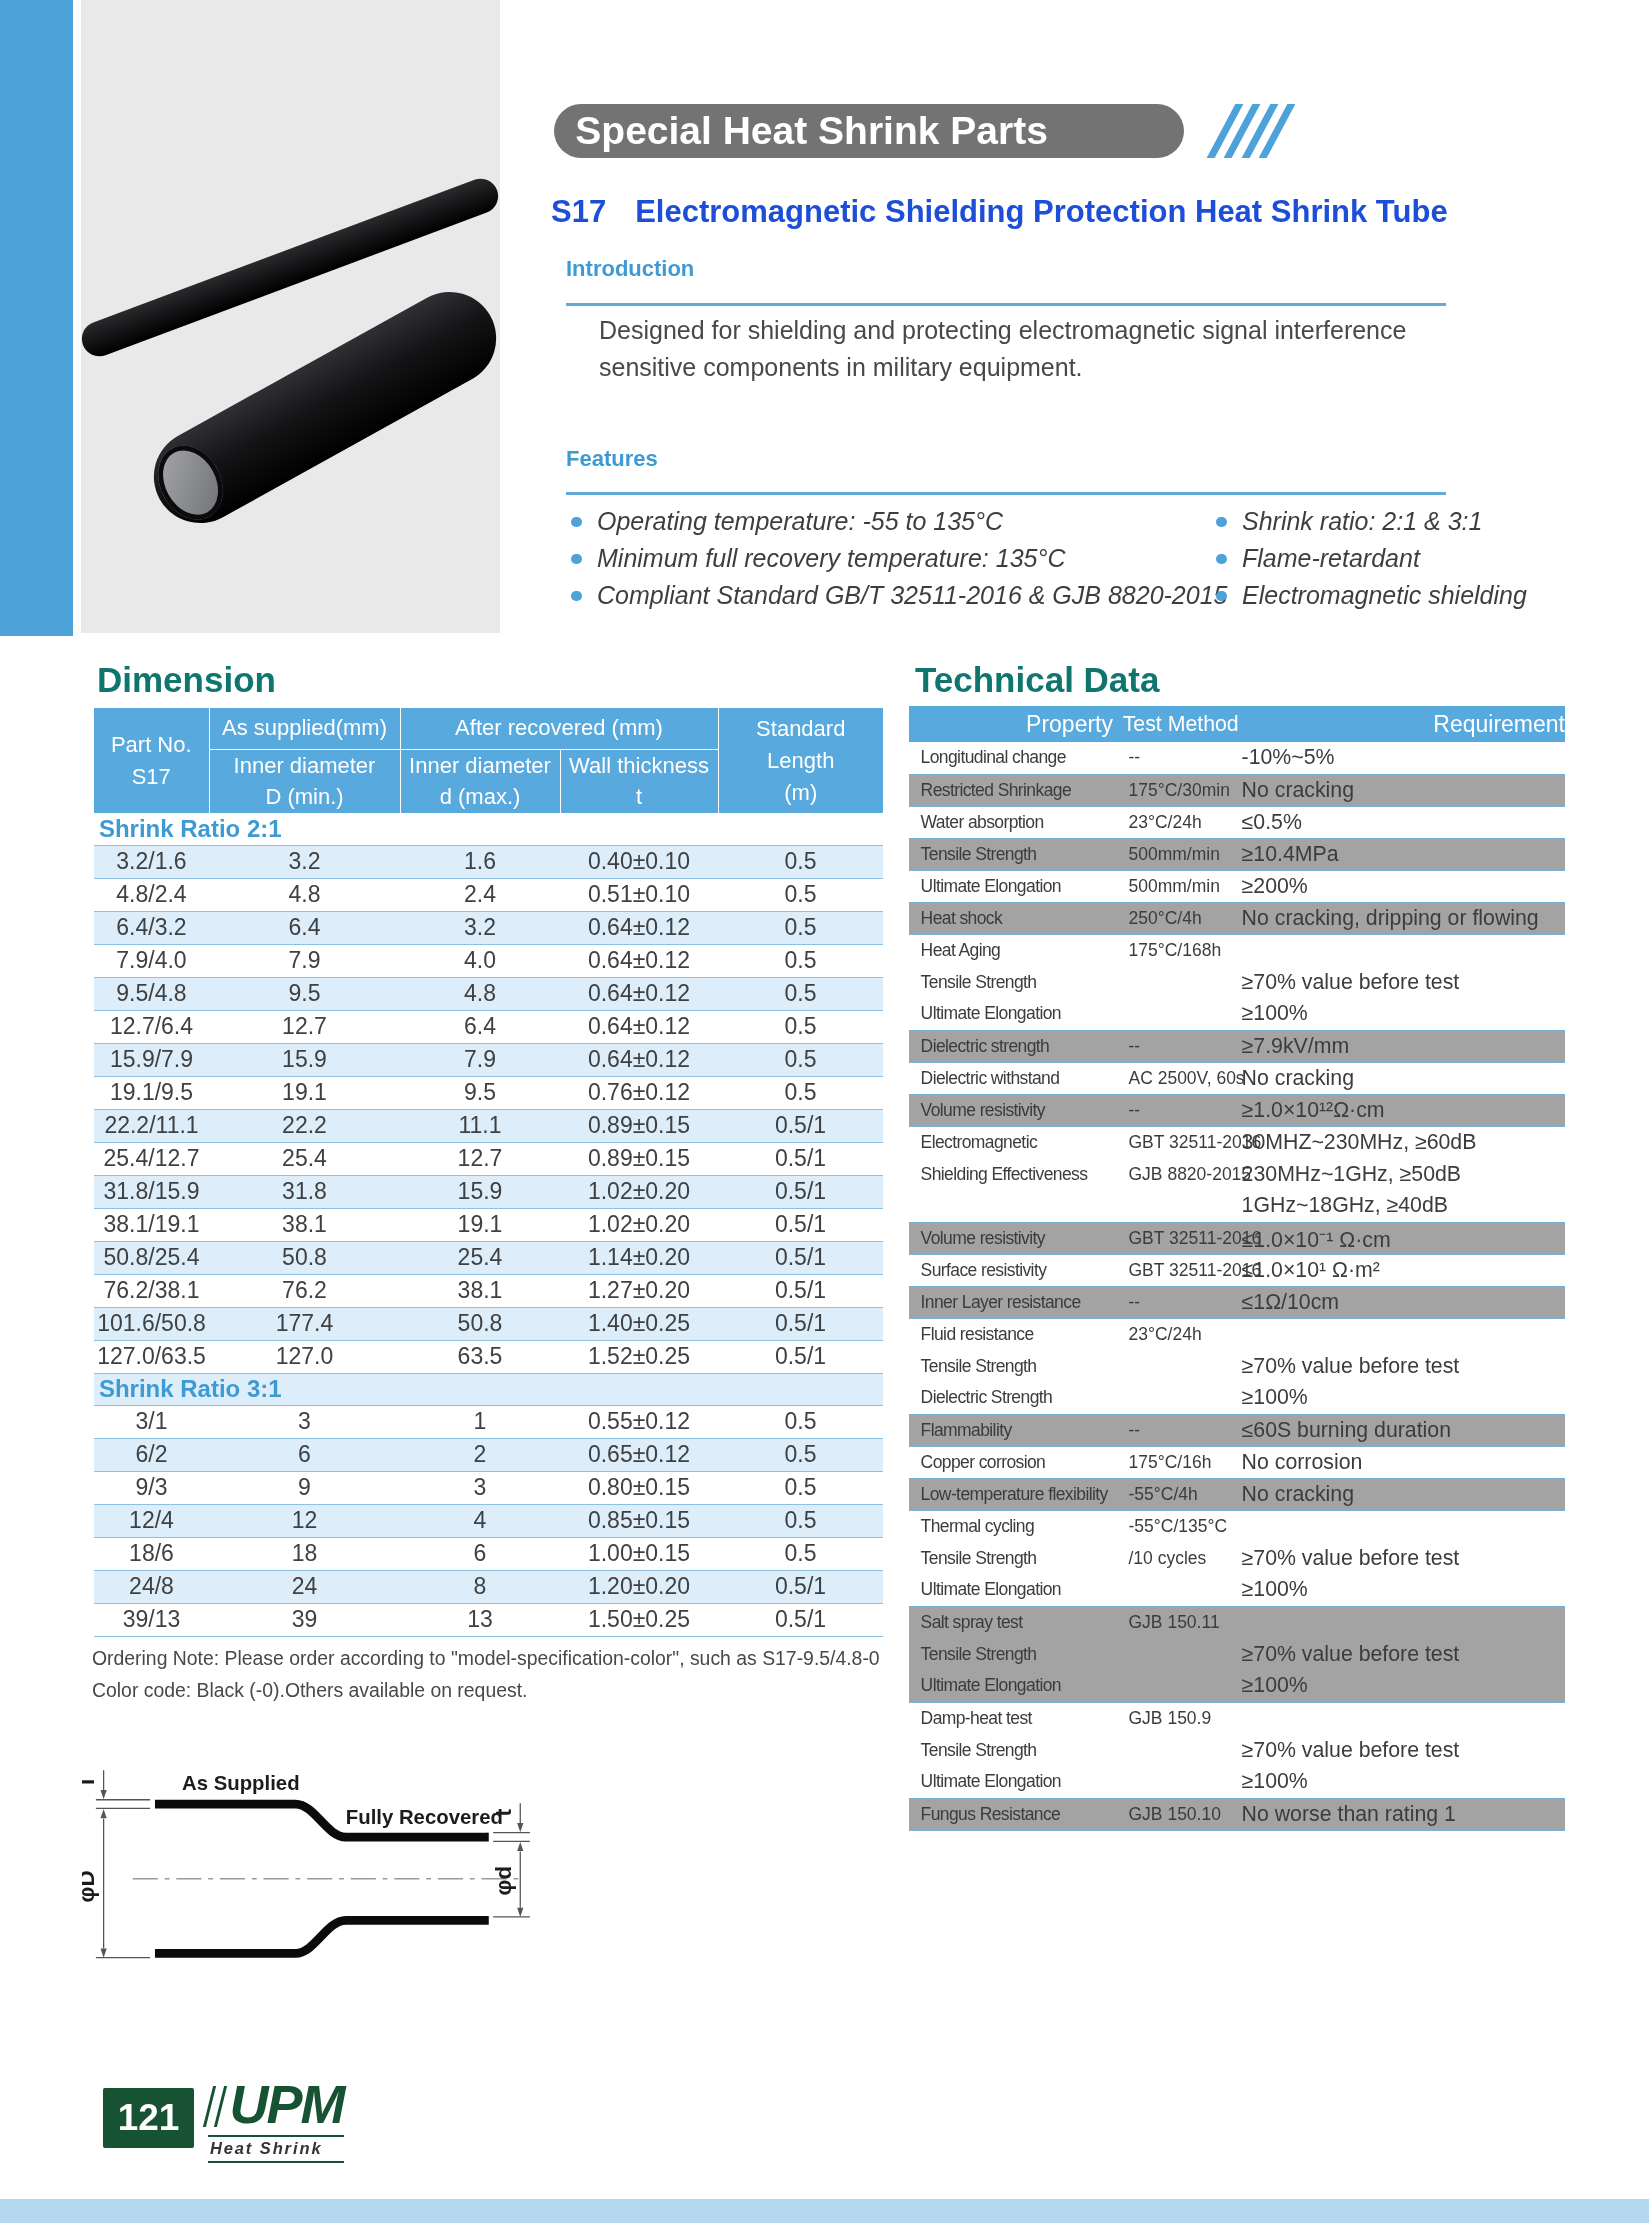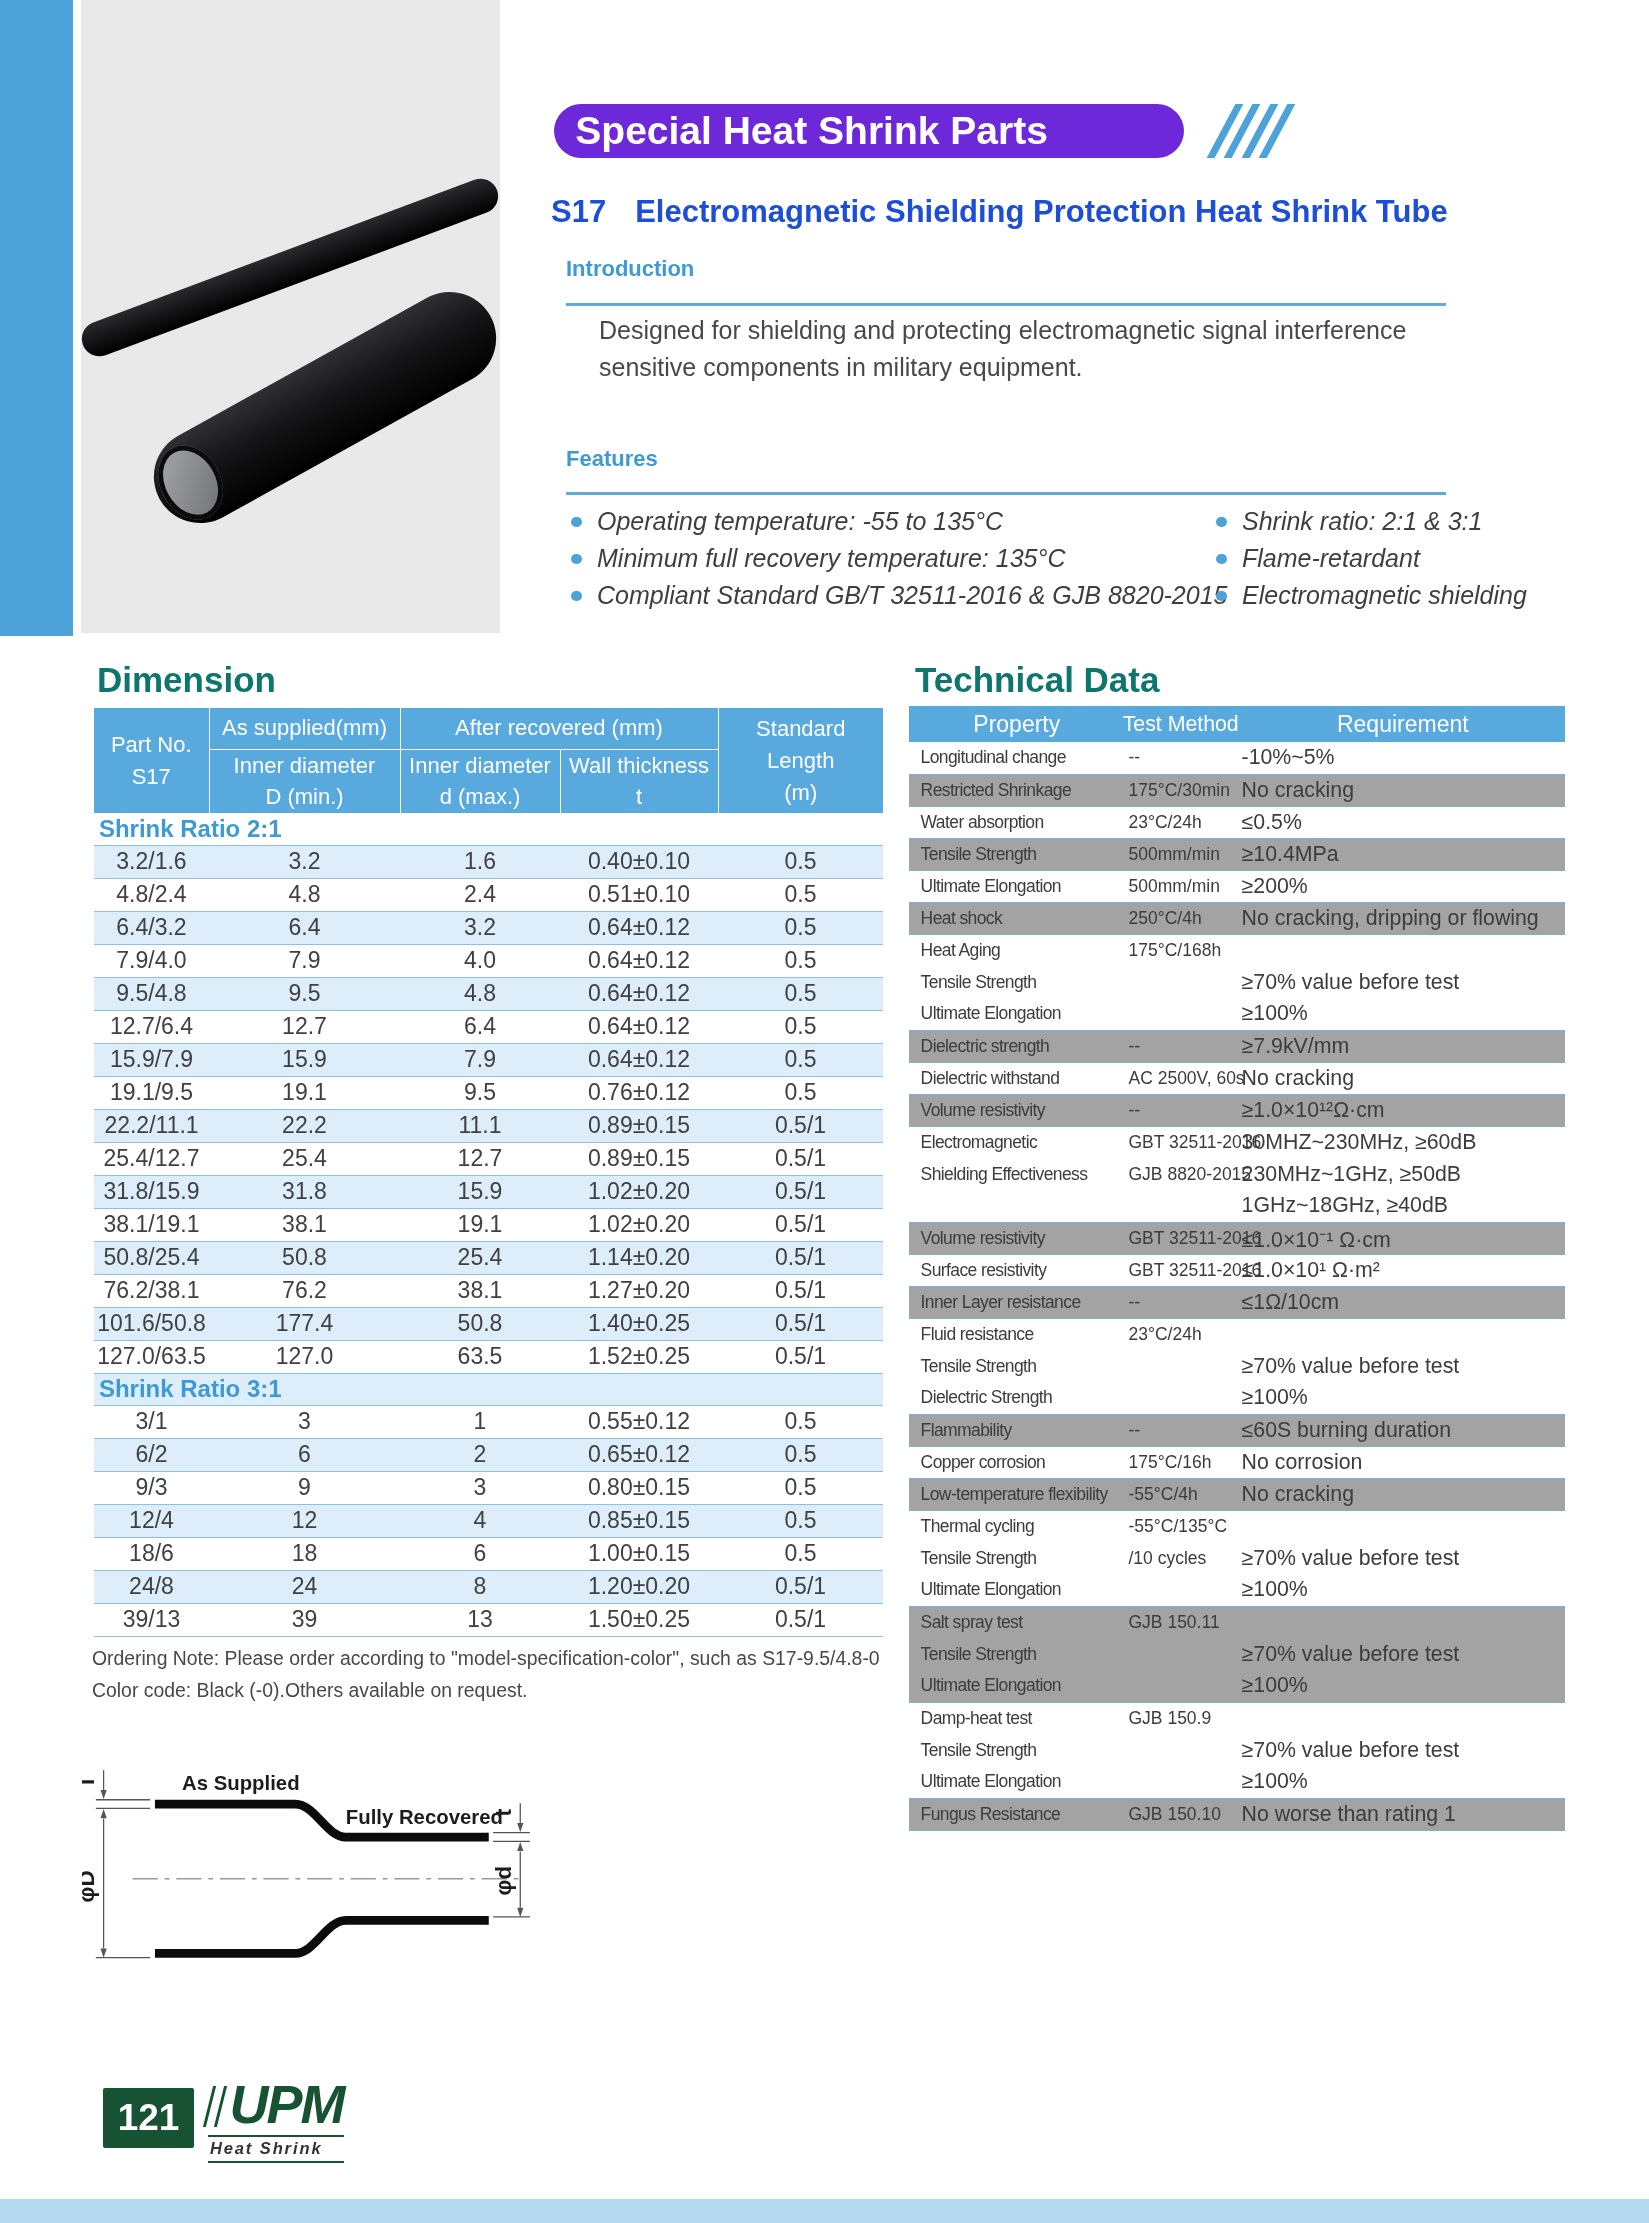--- a/index.html
+++ b/index.html
@@ -10,21 +10,21 @@
   .stripe-top-left { position:absolute; left:0; top:0; width:73px; height:636px; background:#4da2da; }
   .product-photo { position:absolute; left:81px; top:0; width:419px; height:633px; background:#e9e9ea; overflow:hidden; }
   .tube-thin { position:absolute; left:-11.6px; top:250px; width:442px; height:35px; border-radius:17.5px;
                background:linear-gradient(#2a2a2d,#121214 55%,#000); transform:rotate(-20.5deg); }
   .tube-thick { position:absolute; left:55px; top:361px; width:378px; height:93px; border-radius:47px;
                 background:linear-gradient(#303034,#141416 45%,#000); transform:rotate(-29deg); }
   .tube-opening { position:absolute; left:4.9px; top:7.8px; width:60px; height:78px; border-radius:50%;
                   background:linear-gradient(135deg,#aaabae,#6b6c70); box-shadow:inset 0 0 0 4.9px #0b0b0c; }
 
   
-  .banner { position:absolute; left:554px; top:104px; width:630px; height:54px; background:#6d28d9;border-radius:27px; }
+  .banner { position:absolute; left:554px; top:104px; width:630px; height:54px; background:#737373;border-radius:27px; }
   .banner span { display:block; color:#fff; font-size:39px; font-weight:bold; line-height:54px; padding-left:21.3px; }
   .banner-slashes { position:absolute; left:1221px; top:104px; height:54px; display:flex; gap:9.7px; }
   .banner-slashes i { display:block; width:7.8px; height:54px; background:#4da2da; transform:skewX(-28deg); }
 
   
   .doc-title { position:absolute; left:551px; top:194px; font-size:31px; font-weight:bold; color:#1d4ed8; white-space:nowrap; }
   .doc-title .model { margin-right:29px; }
   .sec-heading { position:absolute; font-size:22px; font-weight:bold; color:#3e9ad2; white-space:nowrap; }
   .h-intro { left:566px; top:256px; }
   .h-features { left:566px; top:446px; }
@@ -57,21 +57,21 @@
 
   .note { position:absolute; left:92px; width:835px; font-size:19.4px; line-height:32px; color:#47484a; white-space:nowrap; }
   .note1 { top:1642px; }
   .note2 { top:1674px; }
 
   .dim-diagram { position:absolute; left:82px; top:1745px; width:456px; height:281px; }
   .dim-diagram text { font-family:"Liberation Sans", sans-serif; fill:#1c1c1c; }
 
   
   .tech-table { position:absolute; left:909px; top:706px; width:656px; border-collapse:collapse; table-layout:fixed; }
-  .tech-table thead th { background:#58a9dd; color:#fff; font-weight:normal; font-size:23px; text-align:center;
+  .tech-table thead th { background:#58a9dd; color:#fff; font-weight:normal; font-size:23px; text-align:right;
                          height:36px; padding-left:11.6px; white-space:nowrap; }
   .tech-table thead th.th-method { font-size:21.3px; padding-left:9.7px; }
   .tech-table td { height:32px; vertical-align:middle; white-space:nowrap; color:#3c3c3e; }
   .tech-table td.prop { font-size:17.5px; letter-spacing:-0.6px; padding-left:11.6px; }
   .tech-table td.method { font-size:17.5px; padding-left:15.5px; }
   .tech-table td.req { font-size:21.3px; padding-left:12.6px; }
   .tech-table tr.shade td { background:#a3a3a3; }
   .tech-table tr.grp-end td { border-bottom:1px solid #74b2d8; }
 
   

